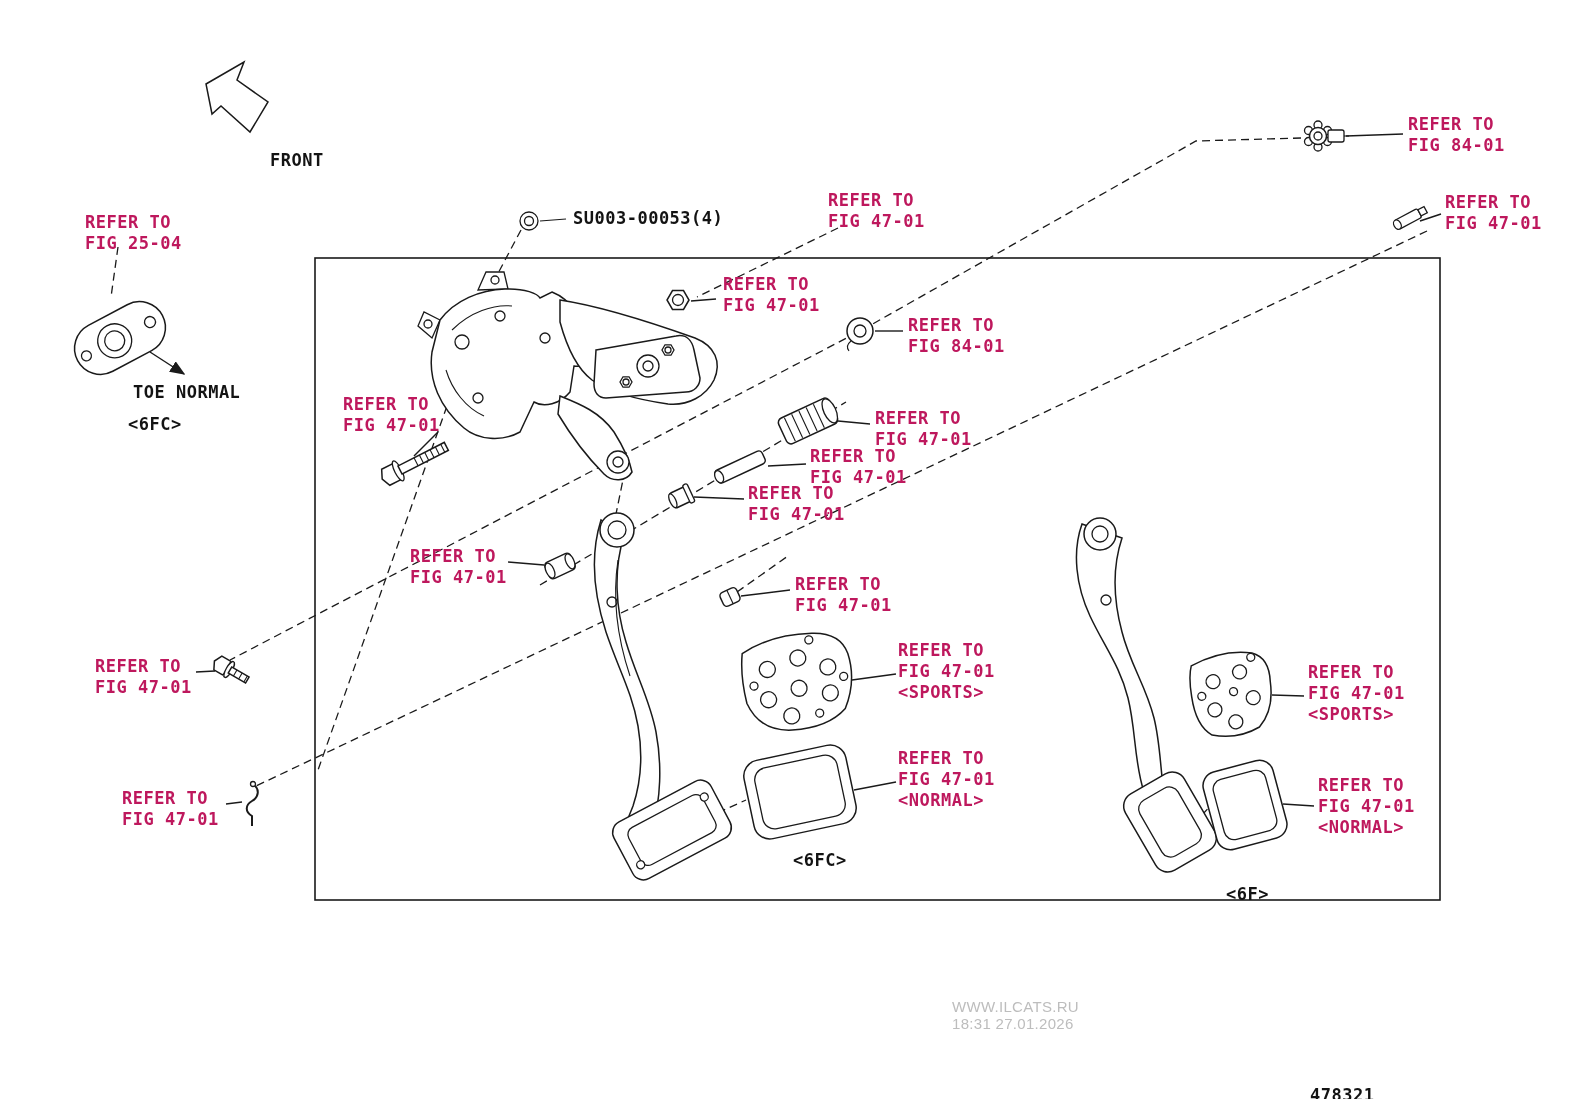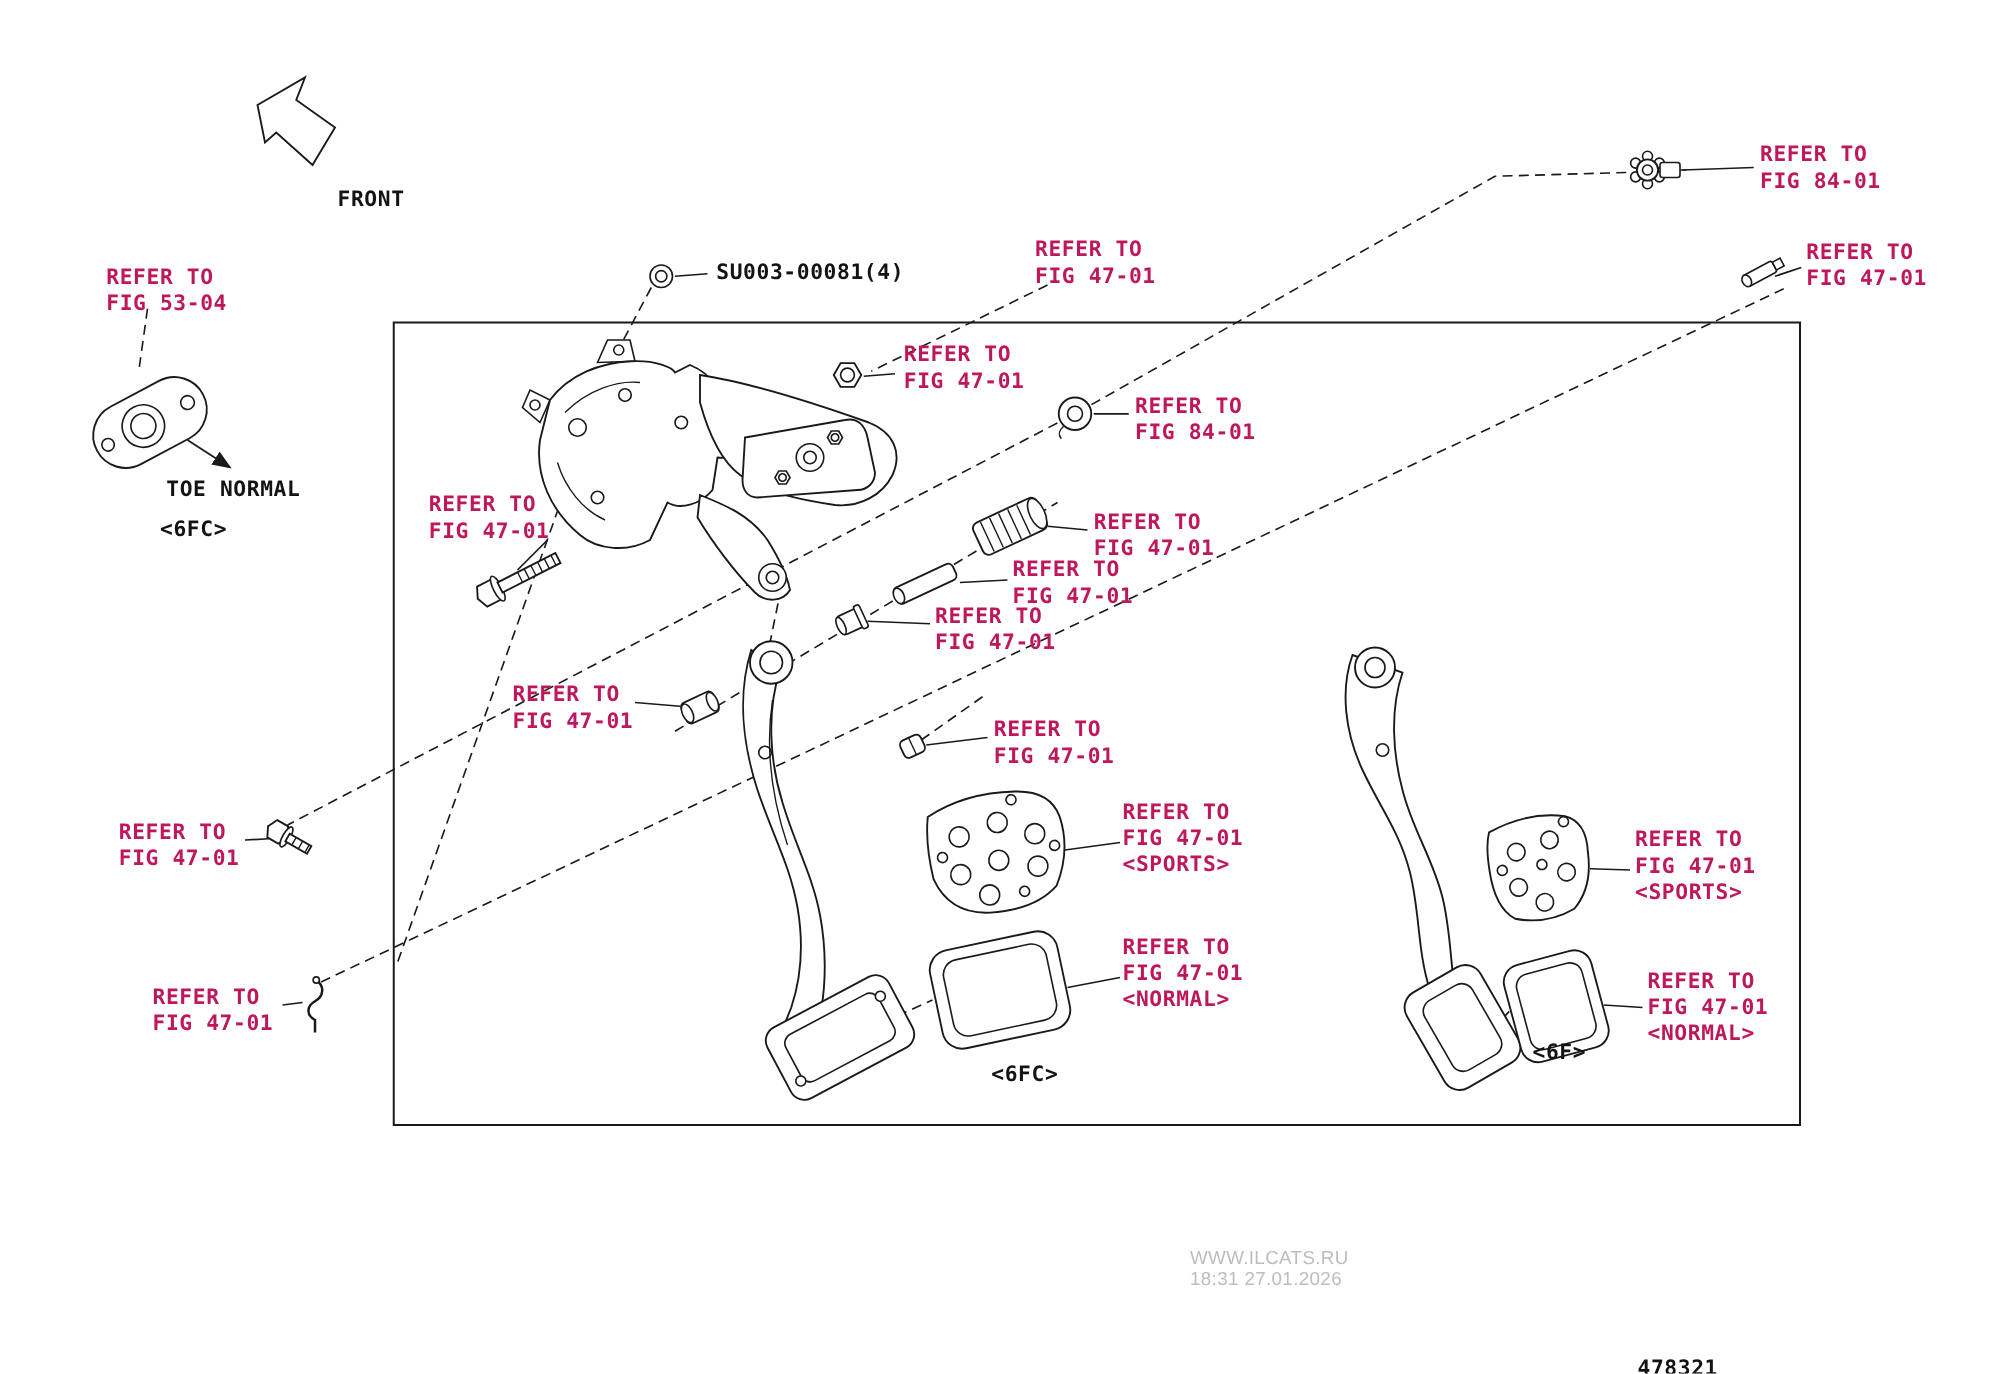--- a/index.html
+++ b/index.html
@@ -282,27 +282,27 @@
       <line class="ln" x1="1314" y1="806" x2="1283" y2="804"></line>
       <line class="ln" x1="1403" y1="134" x2="1346" y2="136"></line>
       <line class="ln" x1="1441" y1="214" x2="1420" y2="221"></line>
     </g>
   </svg>
 
   <div class="plainlabel" style="left:270px;top:150px;">FRONT</div>
 
   <div class="callout" style="left:85px;top:212px;">
     <div>REFER TO</div>
-    <div>FIG 53-04</div>
+    <div>FIG 25-04</div>
   </div>
 
   <div class="plainlabel" style="left:133px;top:382px;">TOE NORMAL</div>
   <div class="plainlabel" style="left:128px;top:414px;">&lt;6FC&gt;</div>
 
-  <div class="plainlabel" style="left:573px;top:208px;">SU003-00081(4)</div>
+  <div class="plainlabel" style="left:573px;top:208px;">SU003-00053(4)</div>
 
   <div class="callout" style="left:828px;top:190px;">
     <div>REFER TO</div>
     <div>FIG 47-01</div>
   </div>
 
   <div class="callout" style="left:1408px;top:114px;">
     <div>REFER TO</div>
     <div>FIG 84-01</div>
   </div>
@@ -380,21 +380,21 @@
     <div>&lt;SPORTS&gt;</div>
   </div>
 
   <div class="callout" style="left:1318px;top:775px;">
     <div>REFER TO</div>
     <div>FIG 47-01</div>
     <div>&lt;NORMAL&gt;</div>
   </div>
 
   <div class="plainlabel" style="left:793px;top:850px;">&lt;6FC&gt;</div>
-  <div class="plainlabel" style="left:1226px;top:832px;">&lt;6F&gt;</div>
+  <div class="plainlabel" style="left:1226px;top:884px;">&lt;6F&gt;</div>
 
   <div class="watermark" style="left:952px;top:998px;">
     <div>WWW.ILCATS.RU</div>
     <div>18:31 27.01.2026</div>
   </div>
 
   <div class="drawnum" style="left:1310px;top:1085px;">478321</div>
 
 </div>
 

